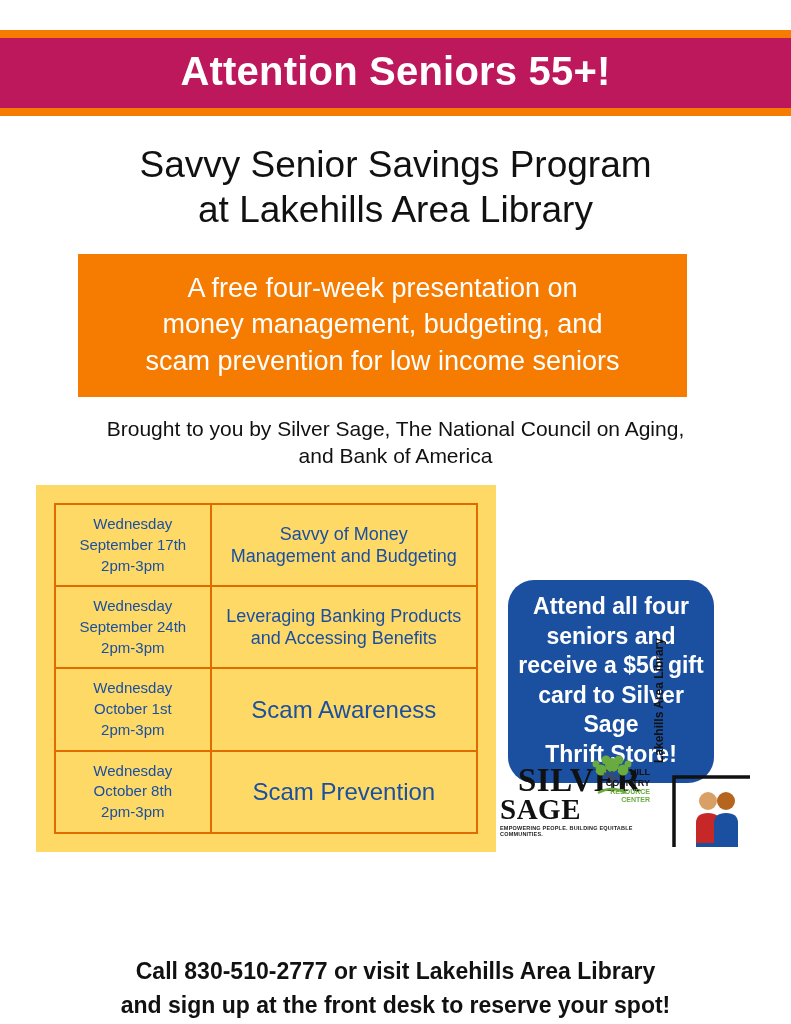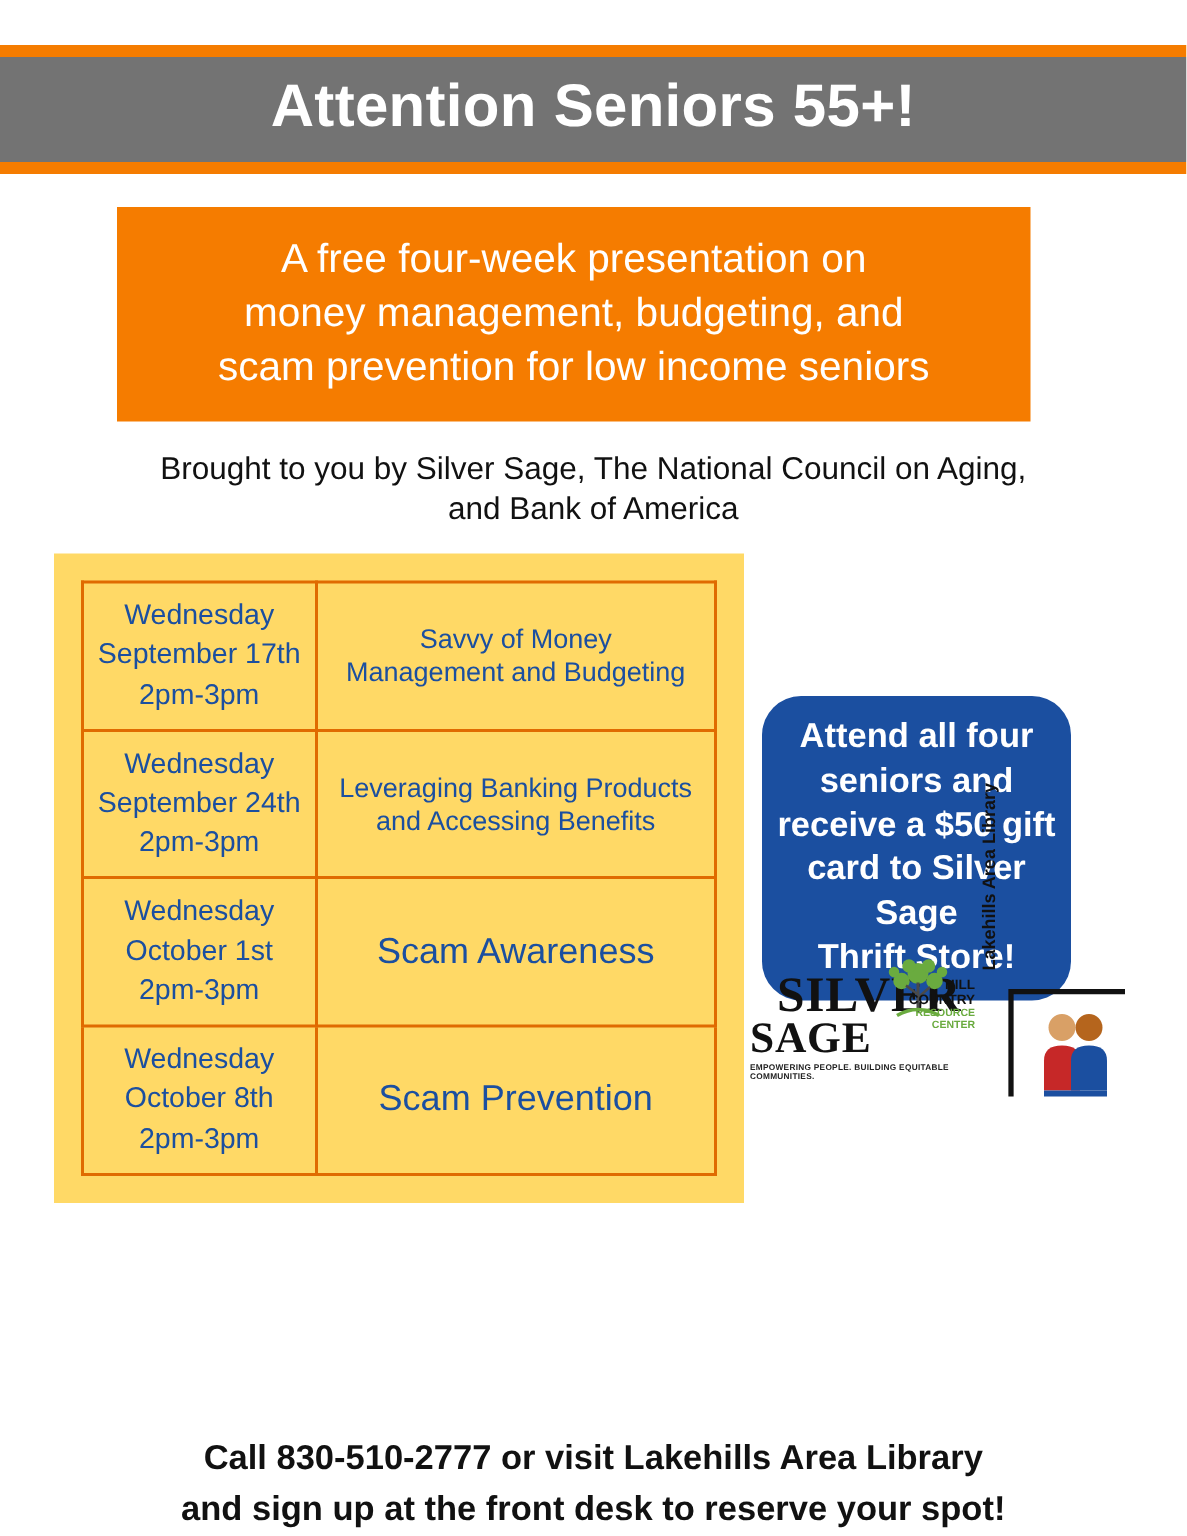--- a/index.html
+++ b/index.html
@@ -25,21 +25,21 @@
   .banner-wrap {
     margin: 30px 0 0 0;
     padding: 0;
   }
   .banner-rule {
     height: 8px;
     background: #f57c00;
     margin: 0 0 0 0;
   }
   .banner {
-    background: #737373;
+    background: #be185d;
     padding: 12px 0 16px 0;
     text-align: center;
   }
   .banner-title {
     color: #ffffff;
     font-size: 40px;
     font-weight: bold;
     line-height: 1.05;
     letter-spacing: 0.2px;
   }
@@ -98,21 +98,21 @@
   }
   .schedule-table td {
     border: 2px solid #e06b00;
     color: #1b4fa0;
     text-align: center;
     vertical-align: middle;
     padding: 9px 6px;
   }
   .cell-date {
     width: 36%;
-    font-size: 19px;
+    font-size: 15px;
     line-height: 1.38;
     margin-top: 14px;
   }
   .cell-topic {
     width: 64%;
     line-height: 1.25;
   }
   .topic-sm { font-size: 18px; }
   .topic-lg { font-size: 24px; }
 
@@ -234,20 +234,24 @@
 <div class="flyer">
 
   <div class="banner-wrap">
     <div class="banner-rule"></div>
     <div class="banner">
       <div class="banner-title">Attention Seniors 55+!</div>
     </div>
     <div class="banner-rule"></div>
   </div>
 
+  <div class="program-title">
+    <div>Savvy Senior Savings Program</div>
+    <div>at Lakehills Area Library</div>
+  </div>
 
   <div class="desc-box">
     <div class="desc-line">A free four-week presentation on</div>
     <div class="desc-line">money management, budgeting, and</div>
     <div class="desc-line">scam prevention for low income seniors</div>
   </div>
 
   <div class="brought">
     <div>Brought to you by Silver Sage, The National Council on Aging,</div>
     <div>and Bank of America</div>

